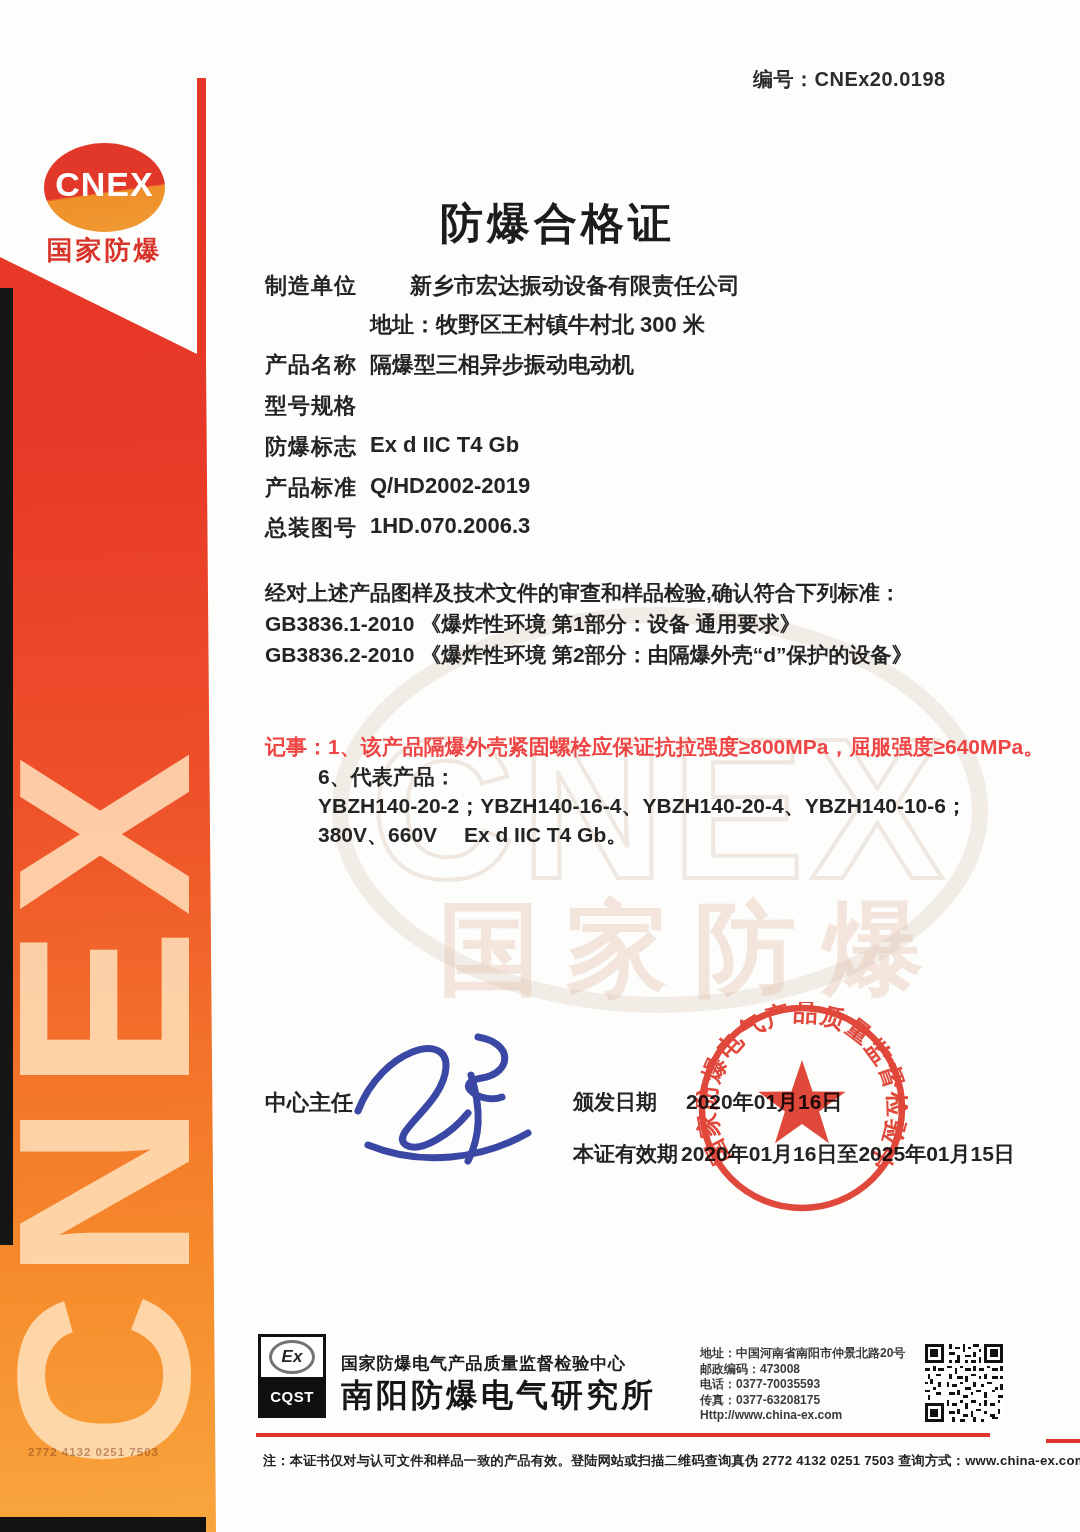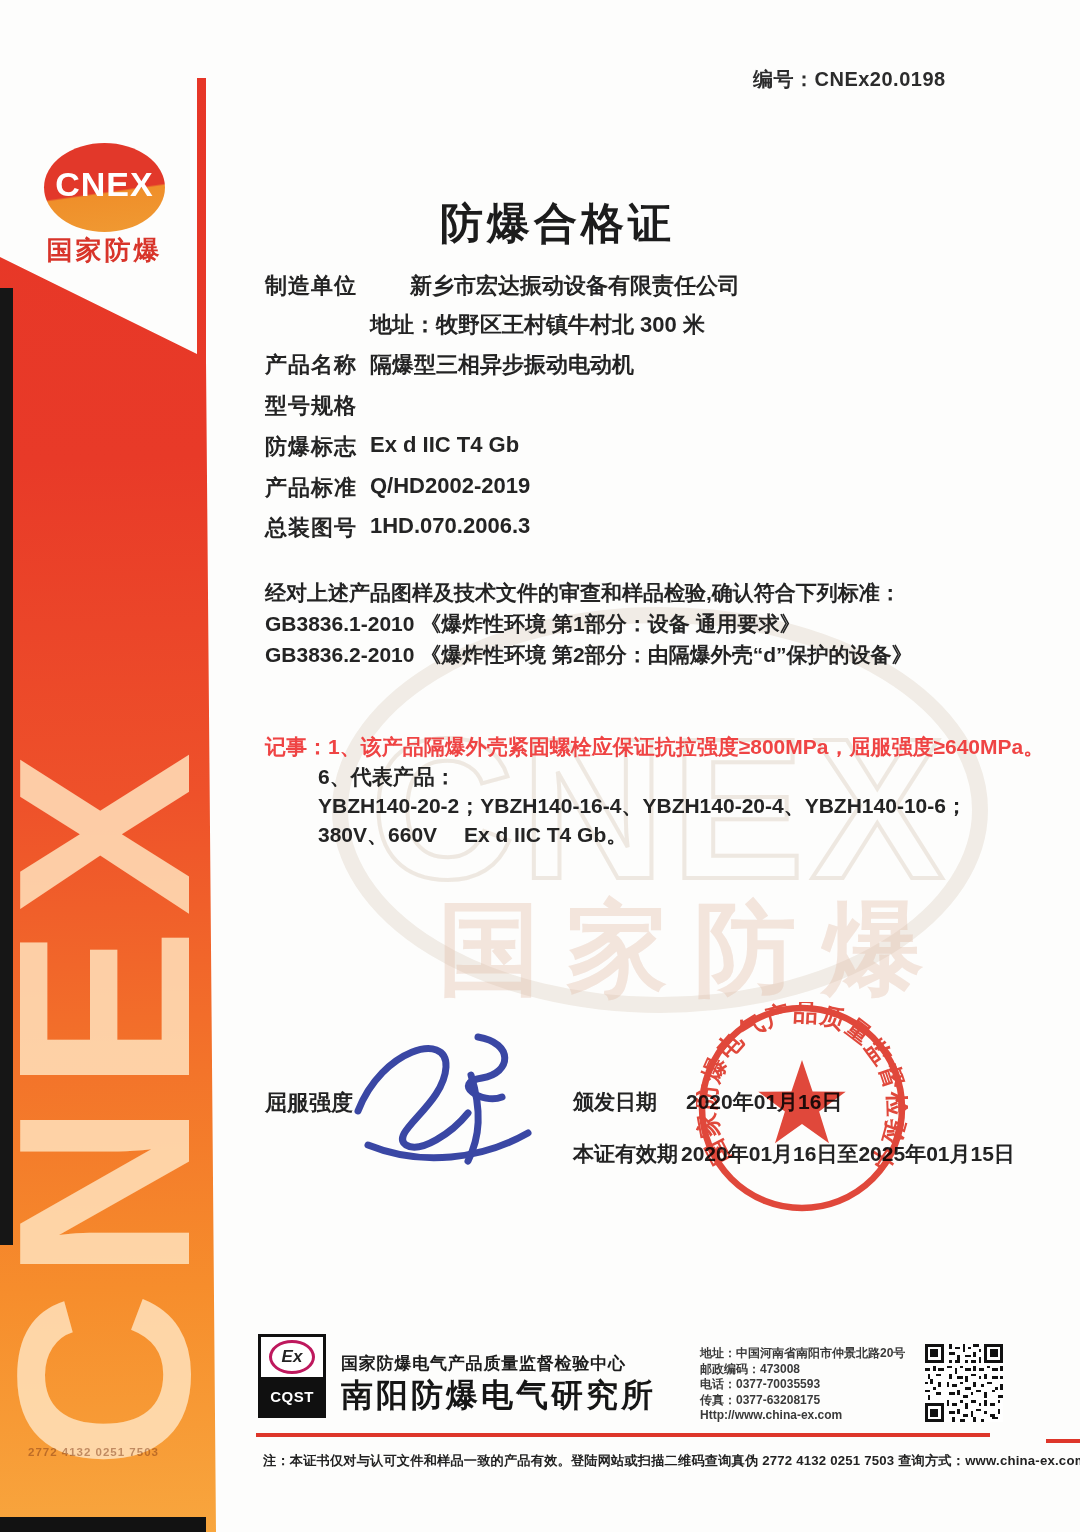--- a/index.html
+++ b/index.html
@@ -51,21 +51,21 @@
   .d-lbl1{left:573px;top:1088px;font-size:21px;font-weight:700;}
   .d-val1{left:686px;top:1088px;font-size:21px;font-weight:700;}
   .d-lbl2{left:573px;top:1140px;font-size:21px;font-weight:700;}
   .d-val2{left:681px;top:1140px;font-size:21px;font-weight:700;white-space:nowrap;}
 
   .stamp{left:696px;top:1002px;mix-blend-mode:multiply;opacity:0.93;}
 
   
   .badge{left:258px;top:1334px;width:68px;height:84px;border:3px solid #101010;background:#fff;box-sizing:border-box;}
   .badge-top{height:40px;display:flex;align-items:center;justify-content:center;}
-  .badge-ex{border:3px solid #be185d;border-radius:50%;width:40px;height:28px;display:flex;
+  .badge-ex{border:3px solid #737373;border-radius:50%;width:40px;height:28px;display:flex;
         align-items:center;justify-content:center;font-weight:900;font-size:17px;font-style:italic;}
   .badge-bot{height:38px;background:#101010;color:#fff;display:flex;align-items:center;justify-content:center;
         font-weight:800;font-size:15px;letter-spacing:0.5px;}
   .org1{left:341px;top:1352px;font-size:17px;font-weight:800;letter-spacing:0.8px;color:#1c1c1c;white-space:nowrap;}
   .org2{left:341px;top:1374px;font-size:32px;font-weight:900;letter-spacing:3px;color:#161616;white-space:nowrap;}
   .red-line{left:256px;top:1433px;width:734px;height:4px;background:#de362a;}
   .red-line2{left:1046px;top:1439px;width:34px;height:4px;background:#de362a;}
   .contact{left:700px;top:1346px;font-size:12px;line-height:15.5px;font-weight:600;color:#3a3a3a;white-space:nowrap;}
   .qr{left:925px;top:1344px;}
   .foot-note{left:263px;top:1452px;font-size:13.2px;font-weight:700;color:#222;white-space:nowrap;letter-spacing:0.2px;}
@@ -130,21 +130,21 @@
 
   <div class="abs notes-l1">记事：1、该产品隔爆外壳紧固螺栓应保证抗拉强度≥800MPa，屈服强度≥640MPa。</div>
   <div class="abs notes-rest">
     <div>6、代表产品：</div>
     <div>YBZH140-20-2；YBZH140-16-4、YBZH140-20-4、YBZH140-10-6；</div>
     <div>380V、660V　 Ex d IIC T4 Gb。</div>
   </div>
 
   <div class="abs wm-gjfb">国家防爆</div>
 
-  <div class="abs director">屈服强度</div>
+  <div class="abs director">中心主任</div>
   <svg class="abs sig" width="210" height="155" viewBox="0 0 210 155">
     <g fill="none" stroke="#26349b" stroke-width="7" stroke-linecap="round" opacity="0.9">
       <path d="M28,96 C52,34 118,16 116,52 C114,90 58,118 76,130 C90,139 122,118 138,98"></path>
       <path d="M148,22 C184,28 182,58 152,63 C120,68 152,90 172,82"></path>
       <path d="M38,130 C92,152 152,144 198,118"></path>
       <path d="M141,60 C152,96 150,122 138,146"></path>
     </g>
   </svg>
   <div class="abs d-lbl1">颁发日期</div>
   <div class="abs d-val1">2020年01月16日</div>

